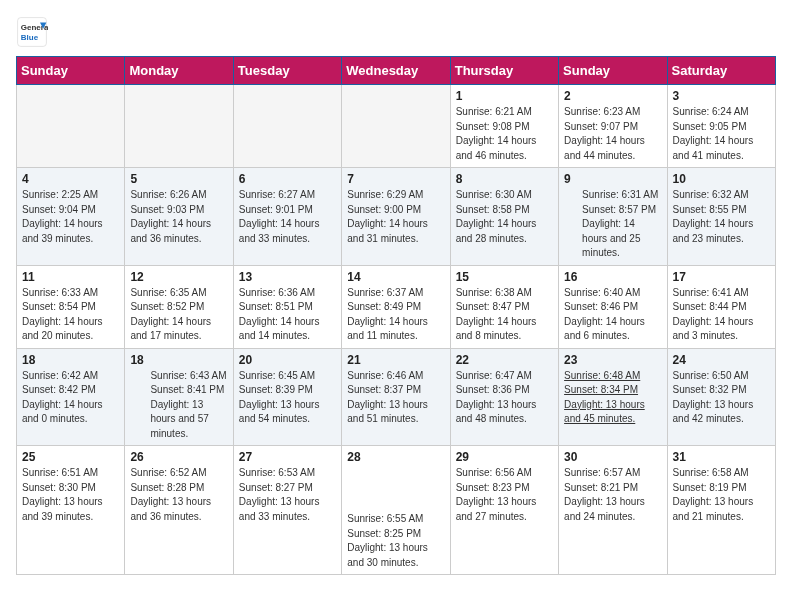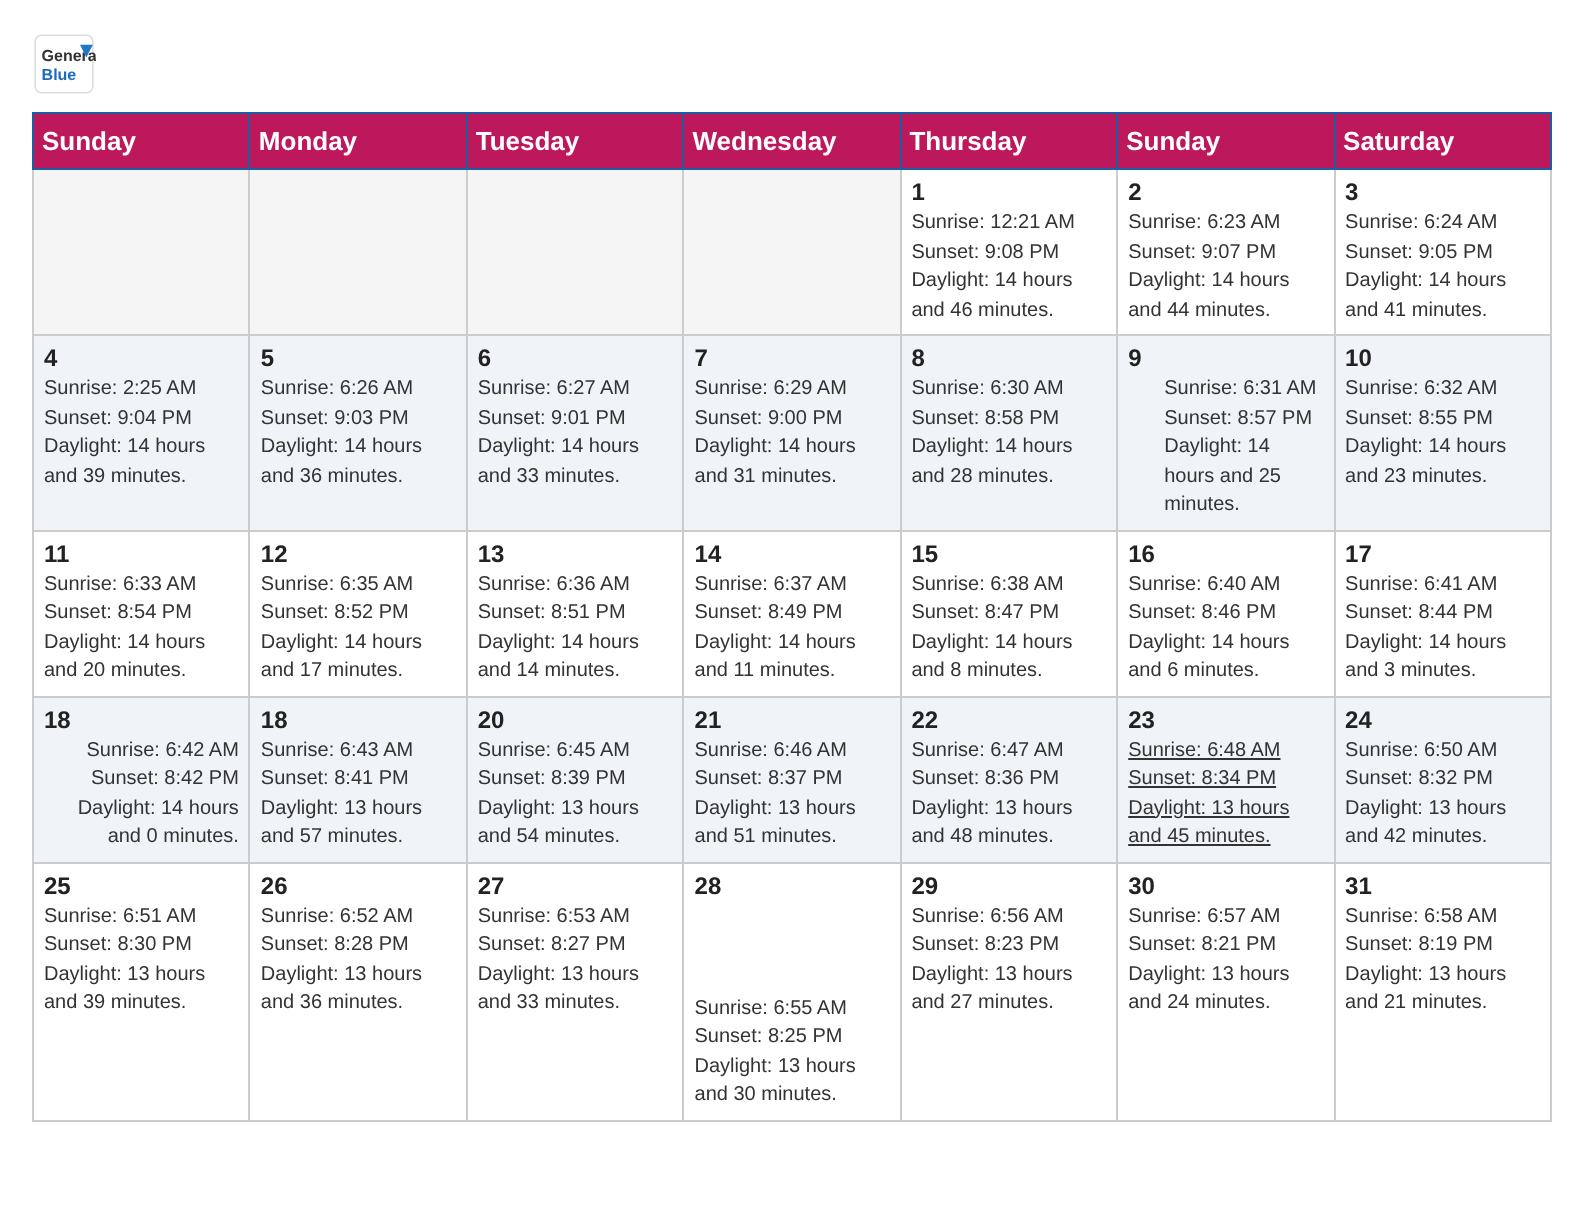--- a/index.html
+++ b/index.html
@@ -123,21 +123,21 @@
       </tr>
   </thead>
   <tbody id="calendar-body">
   <tr>
         <td class="empty"></td>
         <td class="empty"></td>
         <td class="empty"></td>
         <td class="empty"></td>
         <td>
           <span class="day-number">1</span>
-          <div class="day-info" style="white-space: pre-line;">Sunrise: 12:21 AM
+          <div class="day-info" style="white-space: pre-line;">Sunrise: 6:21 AM
 Sunset: 9:08 PM
 Daylight: 14 hours and 46 minutes.</div>
         </td>
         <td>
           <span class="day-number">2</span>
           <div class="day-info" style="white-space: pre-line;">Sunrise: 6:23 AM
 Sunset: 9:07 PM
 Daylight: 14 hours and 44 minutes.</div>
         </td>
         <td>
@@ -231,27 +231,27 @@
         <td>
           <span class="day-number">17</span>
           <div class="day-info" style="white-space: pre-line;">Sunrise: 6:41 AM
 Sunset: 8:44 PM
 Daylight: 14 hours and 3 minutes.</div>
         </td>
       </tr>
       <tr>
         <td>
           <span class="day-number">18</span>
-          <div class="day-info" style="white-space: pre-line; text-align: right;">Sunrise: 6:42 AM
+          <div class="day-info" style="white-space: pre-line;">Sunrise: 6:42 AM
 Sunset: 8:42 PM
 Daylight: 14 hours and 0 minutes.</div>
         </td>
         <td>
           <span class="day-number">18</span>
-          <div class="day-info" style="white-space: pre-line;">Sunrise: 6:43 AM
+          <div class="day-info" style="white-space: pre-line; margin-left: 20px;">Sunrise: 6:43 AM
 Sunset: 8:41 PM
 Daylight: 13 hours and 57 minutes.</div>
         </td>
         <td>
           <span class="day-number">20</span>
           <div class="day-info" style="white-space: pre-line;">Sunrise: 6:45 AM
 Sunset: 8:39 PM
 Daylight: 13 hours and 54 minutes.</div>
         </td>
         <td>

